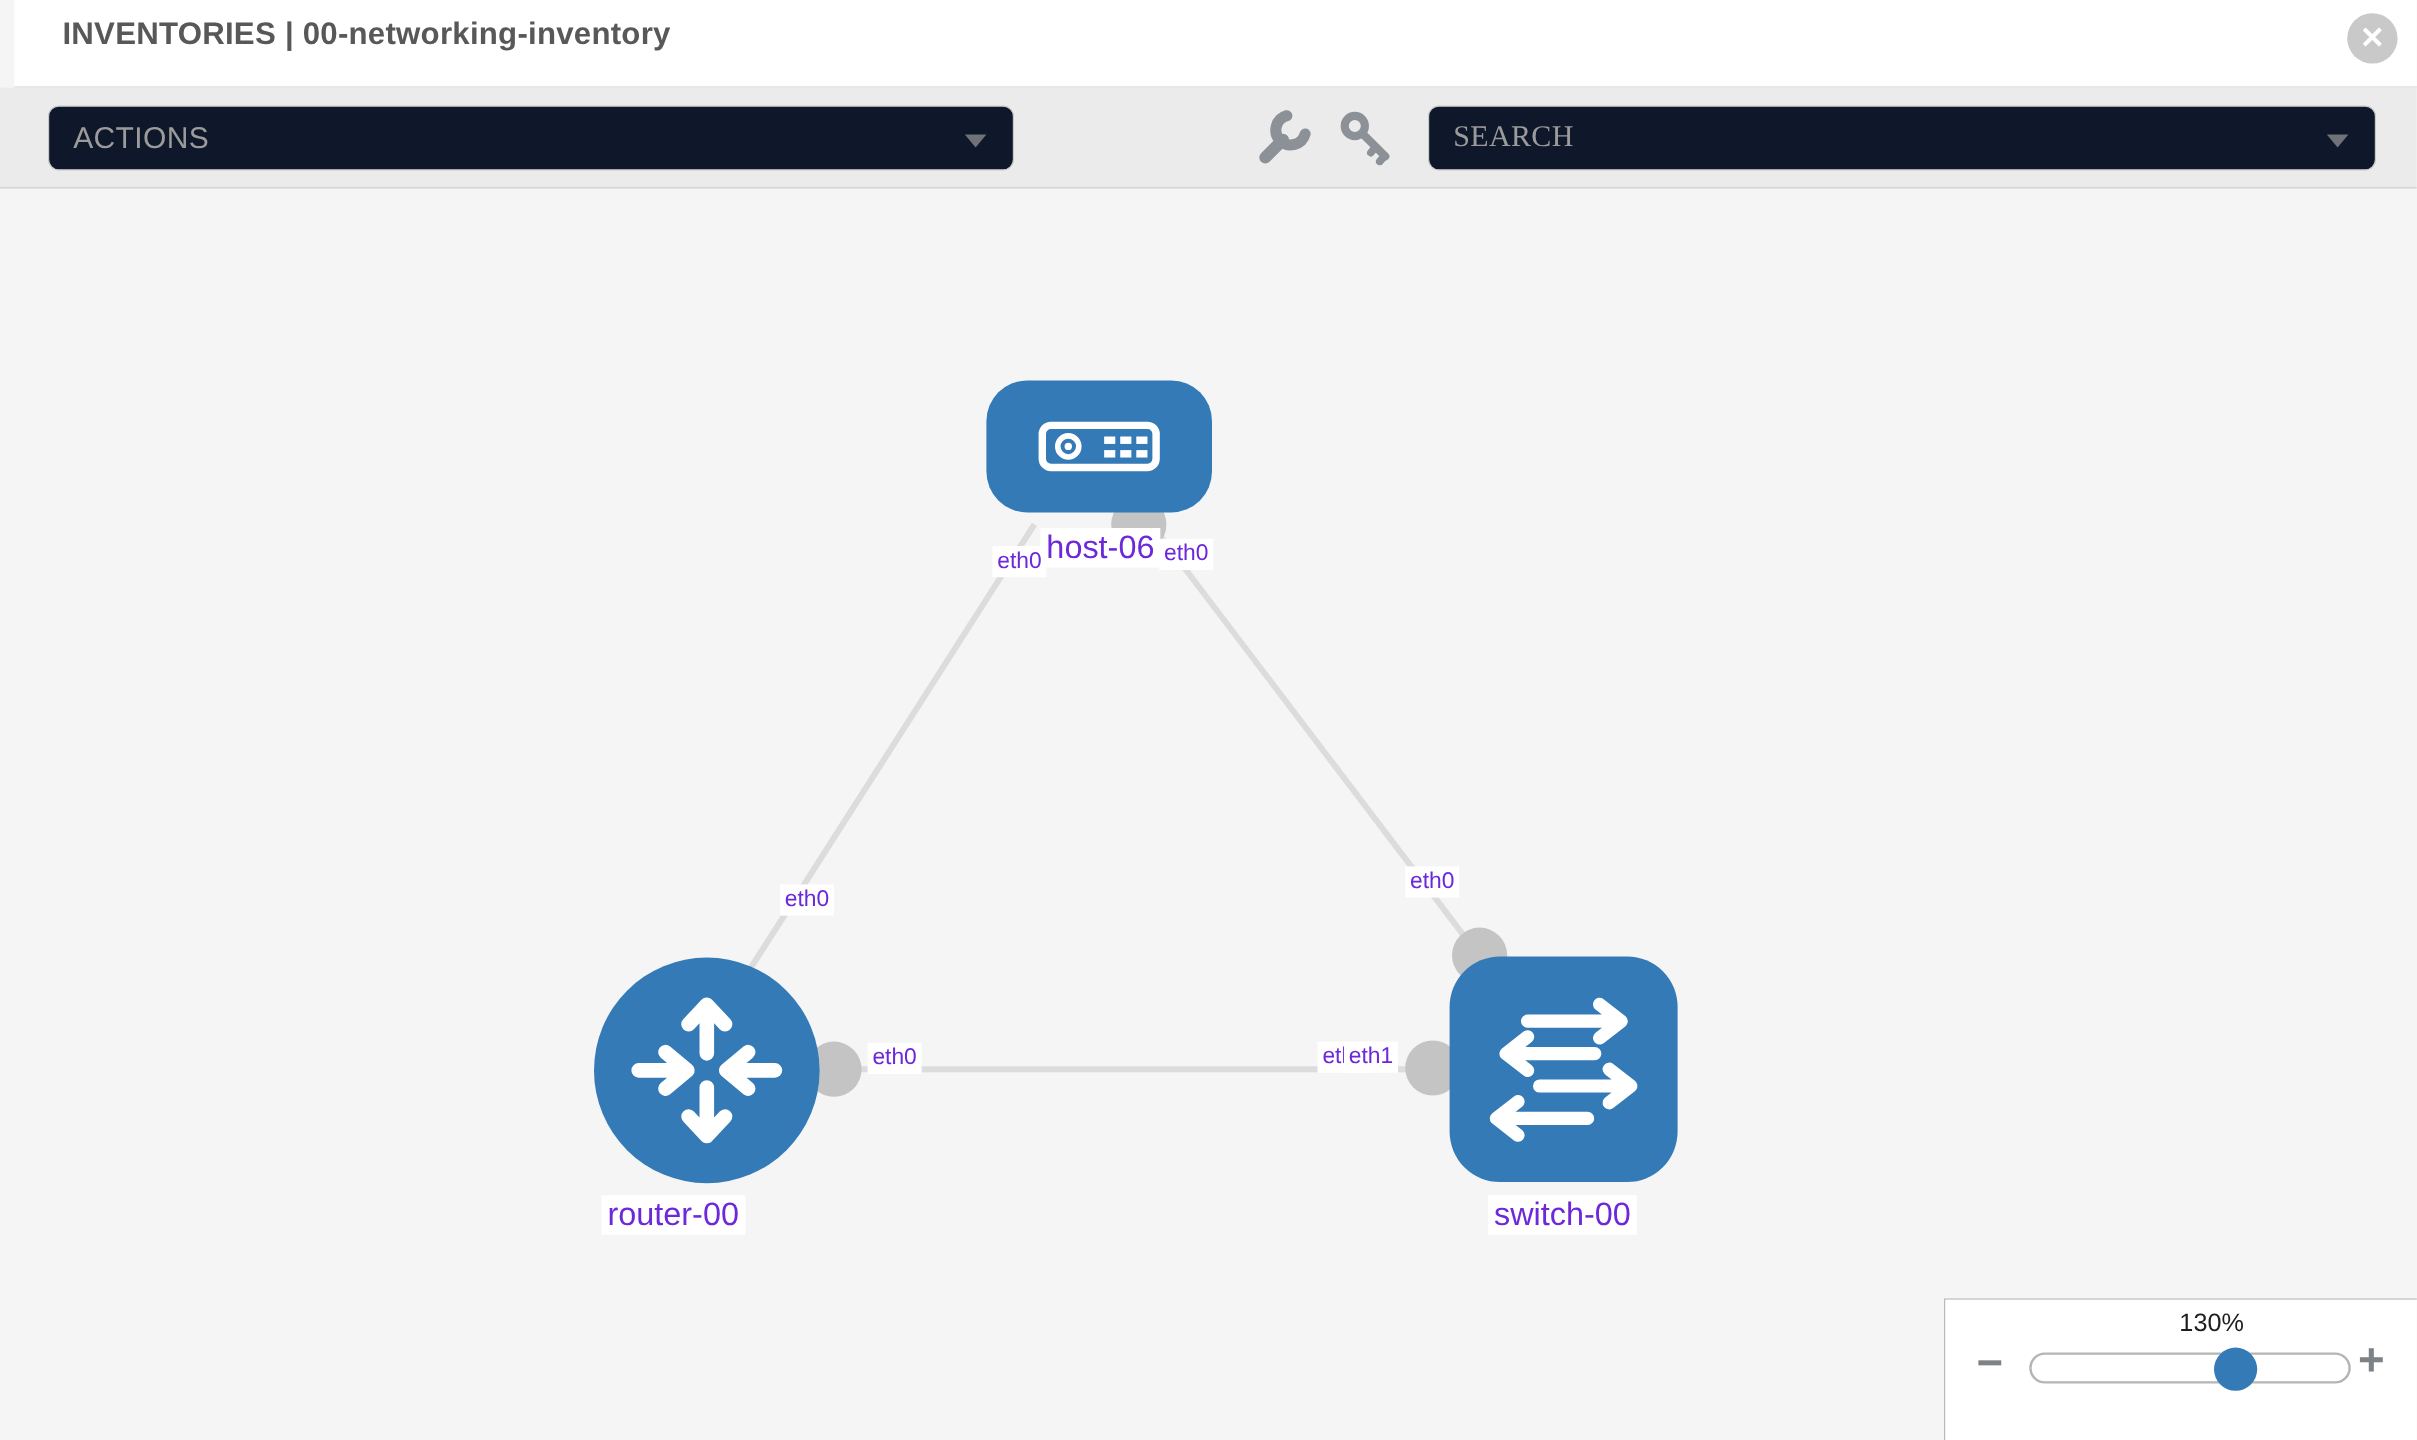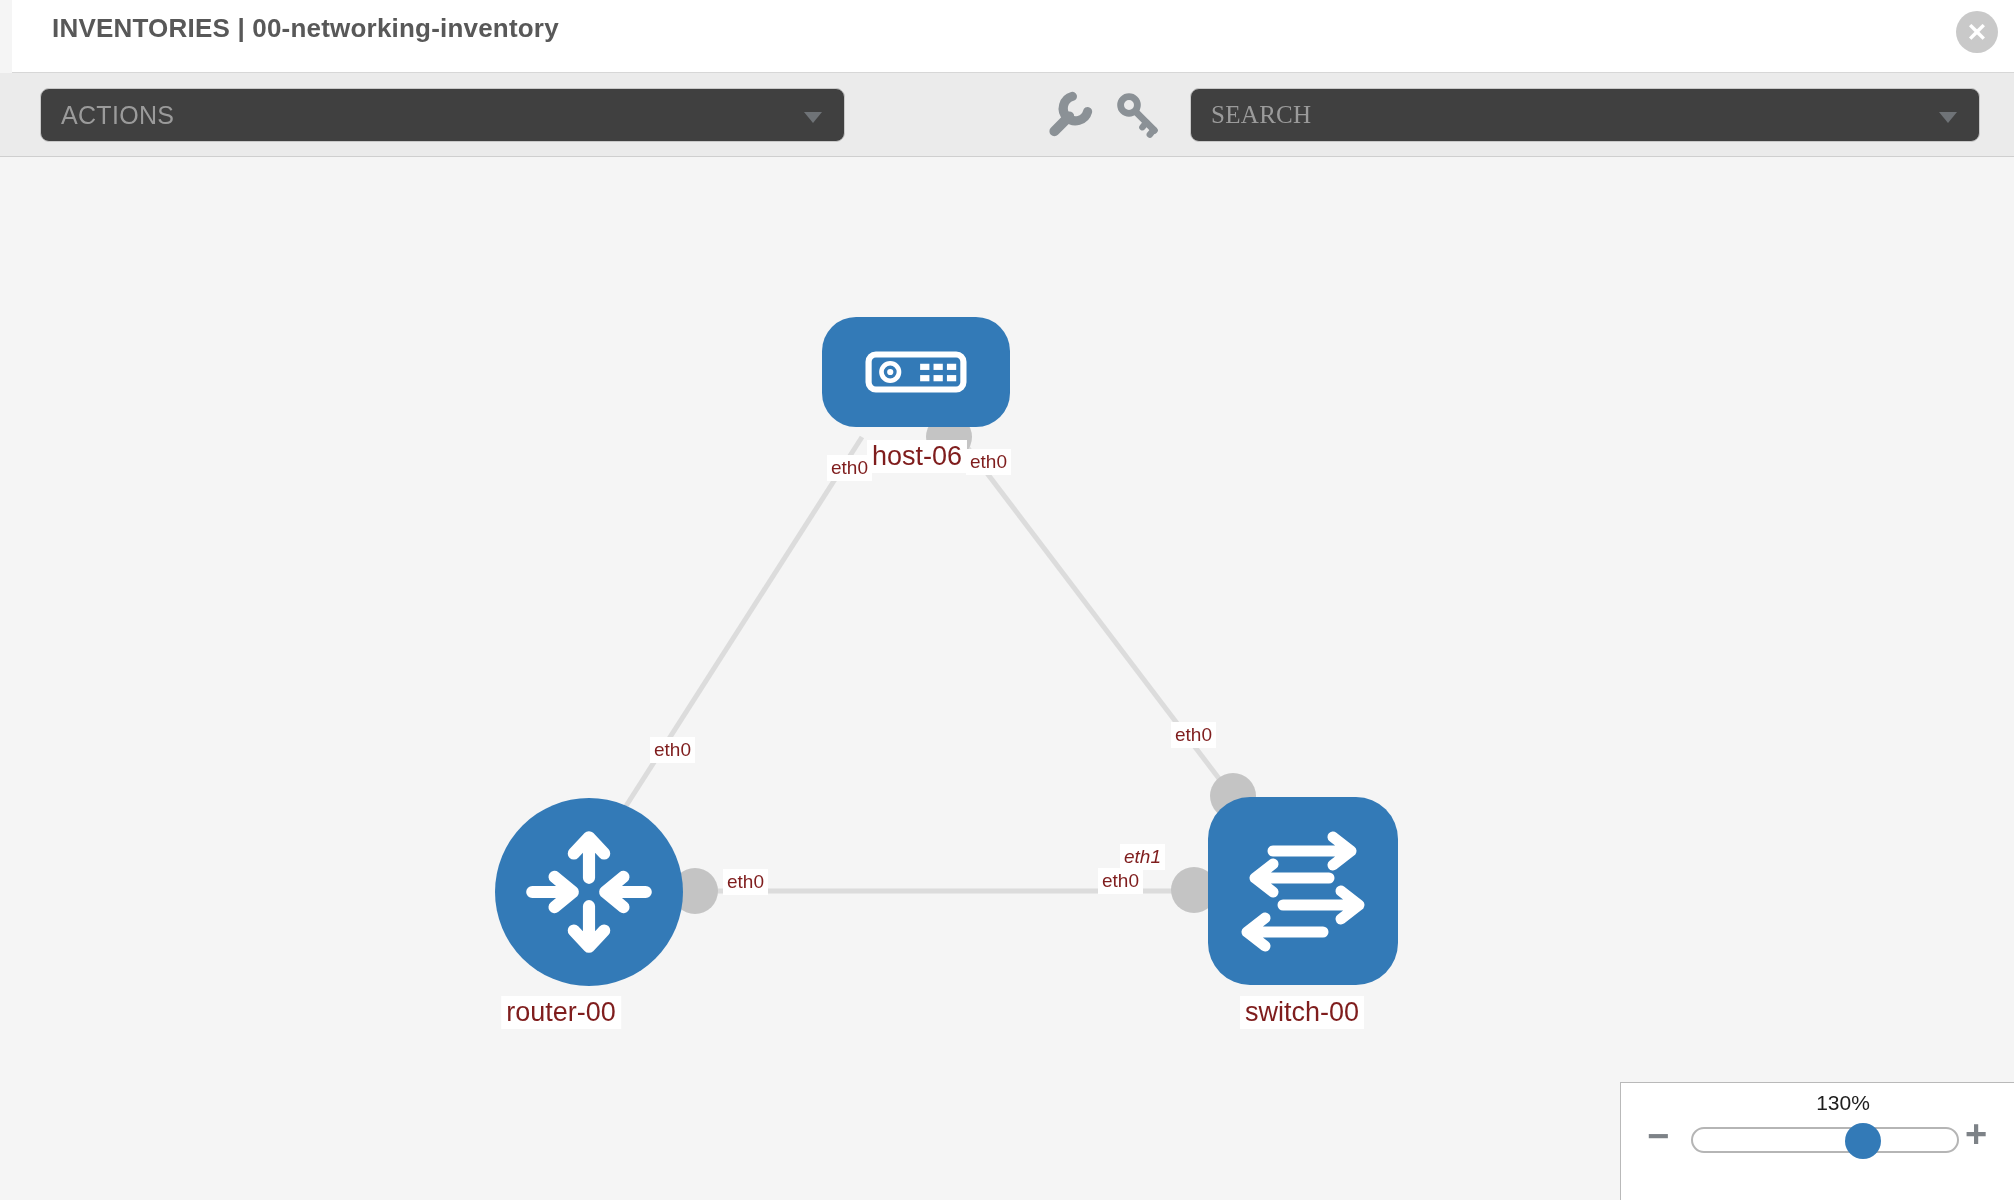--- a/index.html
+++ b/index.html
@@ -22,21 +22,21 @@
     position:absolute;left:1944px;top:11px;width:42px;height:42px;border-radius:50%;
     background:#c9c9c9;color:#ffffff;border:none;cursor:pointer;
     font-size:25px;font-weight:bold;line-height:42px;text-align:center;padding:0;
   }
   
   .toolbar{
     position:absolute;left:0;top:73px;width:2014px;height:83px;
     background:#ebebeb;border-bottom:1px solid #cfcfcf;z-index:20;
   }
   .select-box{
-    position:absolute;top:15px;height:54px;background:#404040;
+    position:absolute;top:15px;height:54px;background:#0f172a;
     border:1px solid #c8c8c8;border-radius:9px;box-sizing:border-box;cursor:pointer;
   }
   .select-box .select-label{
     position:absolute;left:20px;top:12px;font-size:25px;color:#9b9b9b;letter-spacing:.3px;
   }
   .caret{
     position:absolute;right:22px;top:23px;width:0;height:0;
     border-left:9px solid transparent;border-right:9px solid transparent;
     border-top:11px solid #6f7377;
   }
@@ -47,21 +47,21 @@
     padding:0;cursor:pointer;
   }
   .tool-icon svg{width:100%;height:100%;}
   .wrench-btn{left:1046px;}
   .key-btn{left:1114px;}
   
   #canvas{position:absolute;left:0;top:0;width:2014px;height:1200px;z-index:1;}
   #topo{position:absolute;left:0;top:0;}
   #labels{position:absolute;left:0;top:0;width:2014px;height:1200px;pointer-events:none;}
   .node-label,.port-label{
-    position:absolute;background:#ffffff;color:#7f1d1d;white-space:nowrap;
+    position:absolute;background:#ffffff;color:#6d28d9;white-space:nowrap;
     pointer-events:auto;
   }
   .node-label{font-size:27px;padding:1px 5px;transform:translateX(-50%);}
   .port-label{font-size:19px;padding:2px 4px;}
   
   .zoom-panel{
     position:absolute;left:1620px;top:1082px;width:420px;height:140px;
     background:#ffffff;border:1px solid #b9b9b9;z-index:15;box-sizing:border-box;
   }
   .zoom-percent{
@@ -137,21 +137,21 @@
   <div id="labels">
       <div class="node-label" style="left: 917px; top: 440px;">host-06</div>
       <div class="node-label" style="left: 561px; top: 996px;">router-00</div>
       <div class="node-label" style="left: 1302px; top: 996px;">switch-00</div>
       <div class="port-label" style="left: 827px; top: 455px;">eth0</div>
       <div class="port-label" style="left: 966px; top: 449px;">eth0</div>
       <div class="port-label" style="left: 650px; top: 737px;">eth0</div>
       <div class="port-label" style="left: 1171px; top: 722px;">eth0</div>
       <div class="port-label" style="left: 723px; top: 869px;">eth0</div>
       <div class="port-label" style="left: 1098px; top: 868px;">eth0</div>
-      <div class="port-label" style="left: 1120px; top: 844px; font-style: italic;">eth1</div>
+      <div class="port-label" style="left: 1120px; top: 868px;">eth1</div>
     </div>
 </div>
 
 <div class="header">
   <span class="header-title">INVENTORIES | 00-networking-inventory</span>
   <button class="close-btn">✕</button>
 </div>
 
 <div class="toolbar">
   <div class="select-box actions-box">

